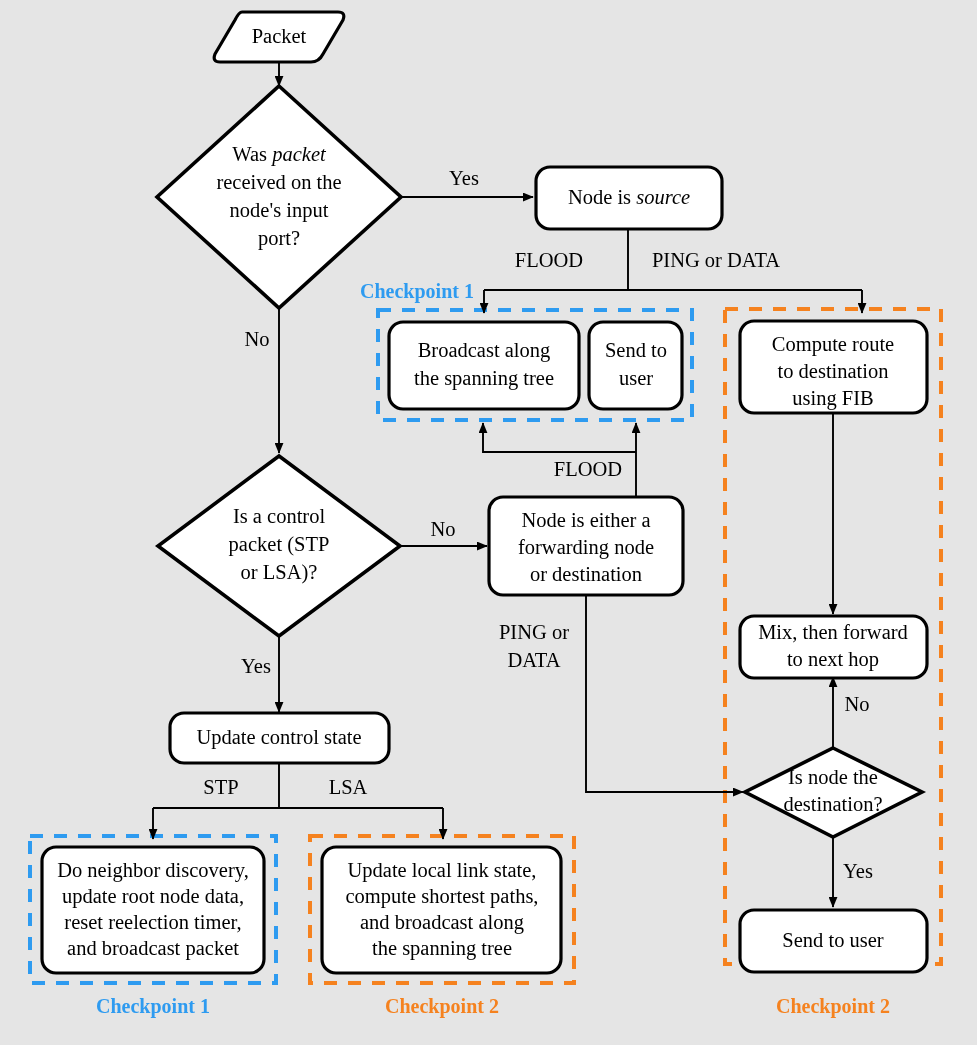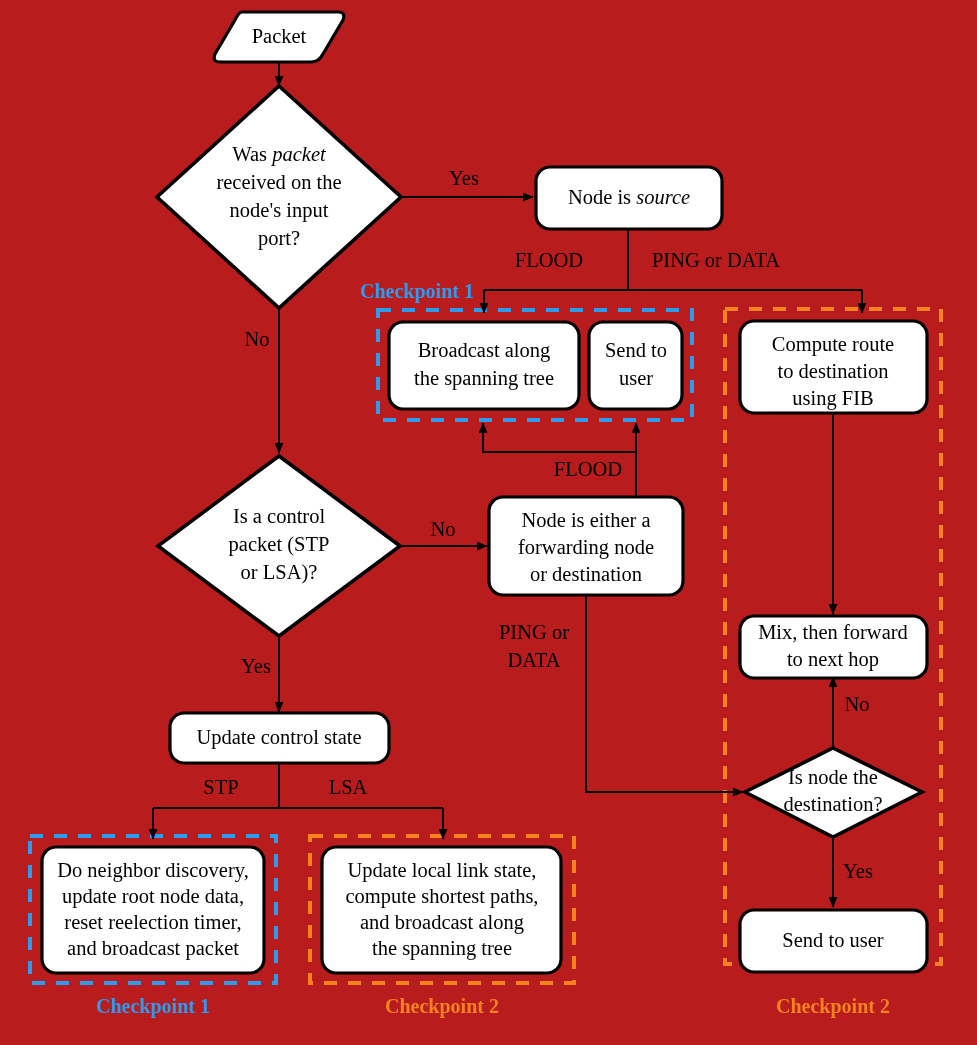--- a/index.html
+++ b/index.html
@@ -4,21 +4,21 @@
 <style>
   html, body {
     margin: 0;
     padding: 0;
     background: #ffffff;
   }
   #canvas-wrap {
     position: relative;
     width: 977px;
     height: 1045px;
-    background: #b91c1c;
+    background: #e5e5e5;
     font-family: "Liberation Serif", "DejaVu Serif", serif;
   }
   svg#flow {
     position: absolute;
     top: 0; left: 0;
     width: 977px;
     height: 1045px;
   }
   .node-shape {
     fill: #ffffff;

